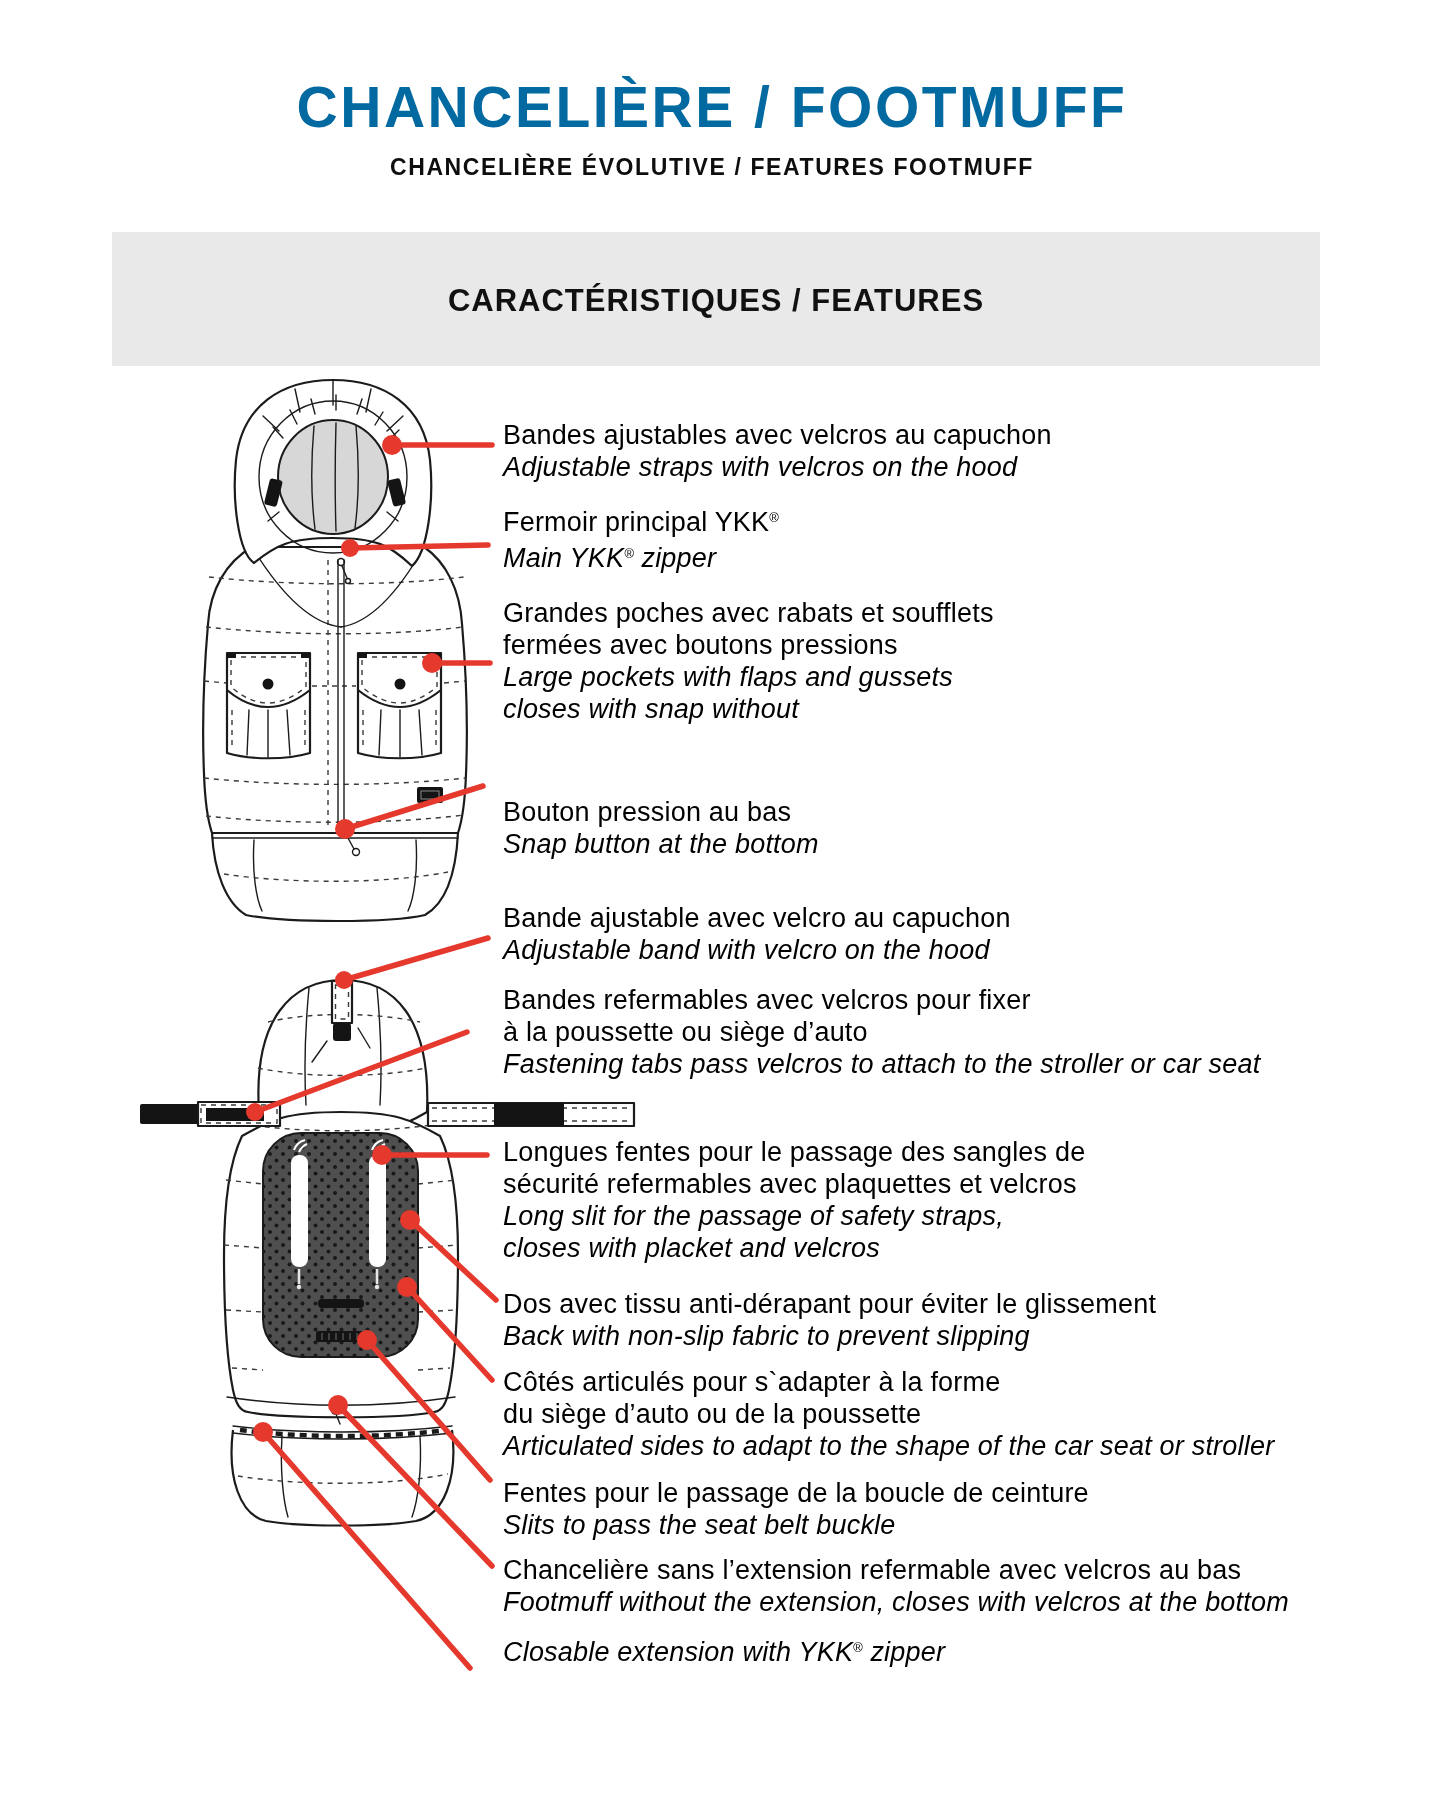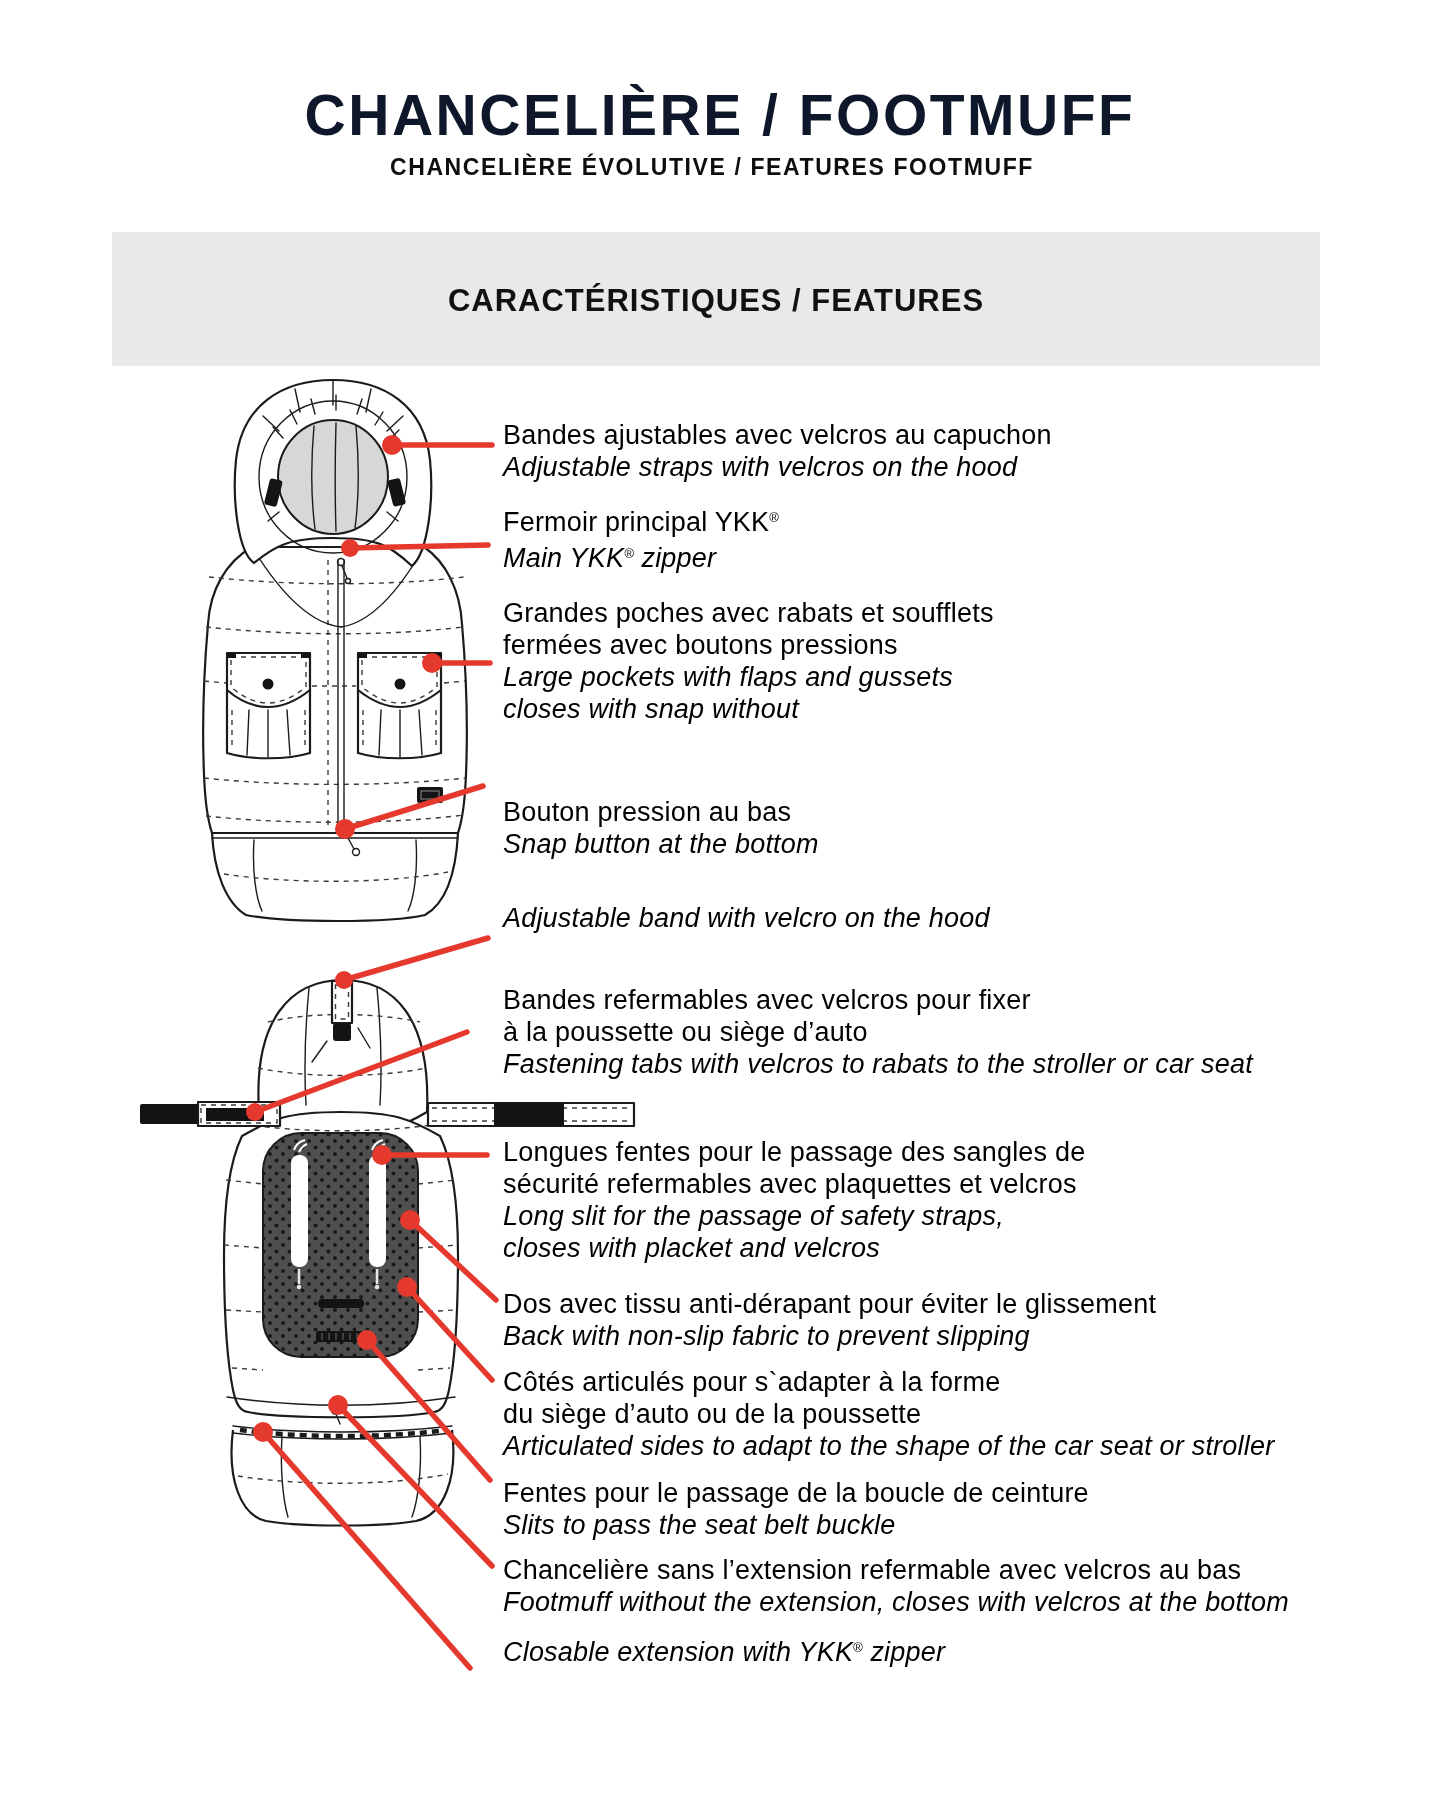--- a/index.html
+++ b/index.html
@@ -7,22 +7,22 @@
     --accent:#e5392e;
     --band:#e9e9e9;
     --panel:#4f4f4f;
     --opening:#d7d7d7;
     --ink:#1b1b1b;
   }
   html,body{margin:0;padding:0;background:#fff;}
   body{width:1440px;height:1800px;position:relative;overflow:hidden;
        font-family:"Liberation Sans", sans-serif;color:#1c1c1c;}
   .page{position:absolute;inset:0;}
-  .h1{position:absolute;top:74px;left:0;width:1424px;margin:8px;text-align:center;
-      font-size:57px;font-weight:700;letter-spacing:2.5px;color:#0f172a;}
+  .h1{position:absolute;top:74px;left:0;width:1424px;margin:0;text-align:center;
+      font-size:57px;font-weight:700;letter-spacing:2.5px;color:#0369a1;}
   .h2{position:absolute;top:154px;left:0;width:1424px;margin:0;text-align:center;
       font-size:23px;font-weight:700;letter-spacing:1.6px;color:#0e0e0e;}
   .band{position:absolute;top:232px;left:112px;width:1208px;height:134px;background:var(--band);}
   .band .h3{margin:0;width:100%;text-align:center;line-height:138px;
       font-size:31px;font-weight:700;letter-spacing:1px;color:#111;}
   svg.art{position:absolute;top:0;left:0;width:1440px;height:1800px;}
 
   .co{position:absolute;left:503px;line-height:32px;font-size:27px;letter-spacing:0.2px;color:#000000;white-space:nowrap;}
   .co .en{font-style:italic;}
   .co sup{font-size:13px;vertical-align:9px;letter-spacing:0;}
@@ -244,27 +244,28 @@
     <div class="en">Large pockets with flaps and gussets</div>
     <div class="en">closes with snap without</div>
   </div>
 
   <div class="co" style="top:796px">
     <div class="fr">Bouton pression au bas</div>
     <div class="en">Snap button at the bottom</div>
   </div>
 
   <div class="co" style="top:902px">
+    <div class="fr">Bande ajustable avec velcro au capuchon</div>
     <div class="en">Adjustable band with velcro on the hood</div>
   </div>
 
   <div class="co" style="top:984px">
     <div class="fr">Bandes refermables avec velcros pour fixer</div>
     <div class="fr">à la poussette ou siège d’auto</div>
-    <div class="en">Fastening tabs with velcros to rabats to the stroller or car seat</div>
+    <div class="en">Fastening tabs pass velcros to attach to the stroller or car seat</div>
   </div>
 
   <div class="co" style="top:1136px">
     <div class="fr">Longues fentes pour le passage des sangles de</div>
     <div class="fr">sécurité refermables avec plaquettes et velcros</div>
     <div class="en">Long slit for the passage of safety straps,</div>
     <div class="en">closes with placket and velcros</div>
   </div>
 
   <div class="co" style="top:1288px">

